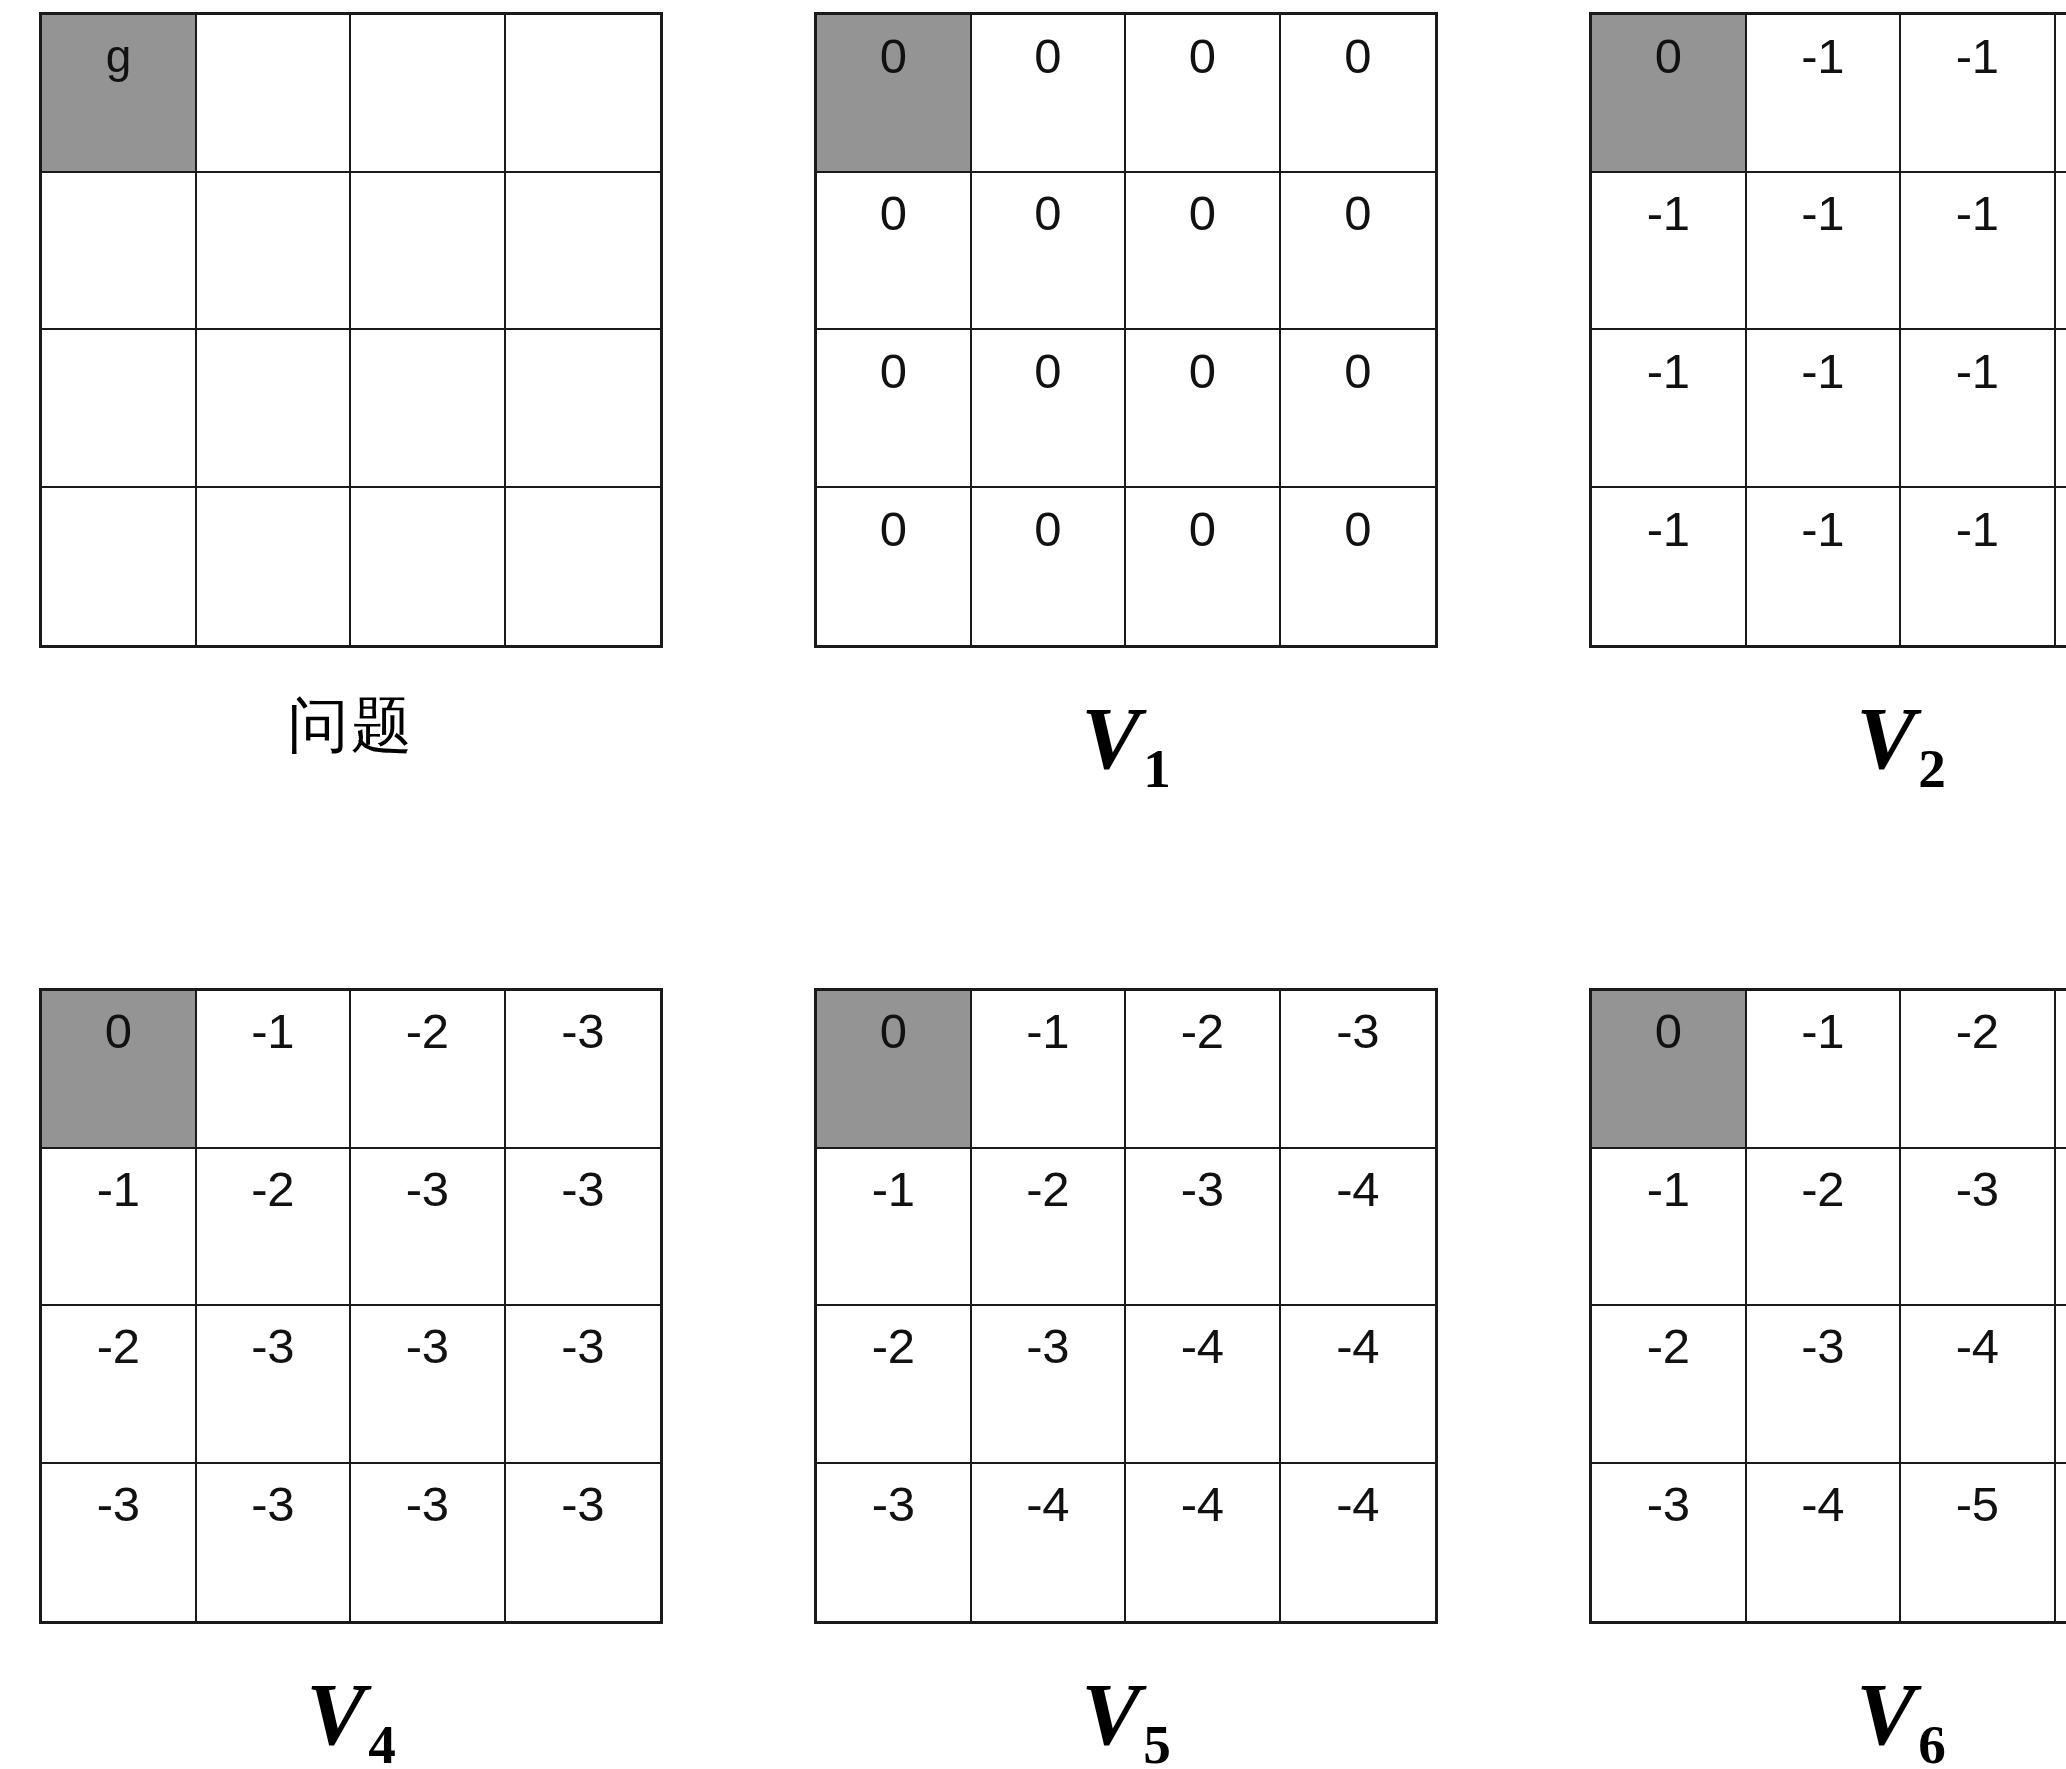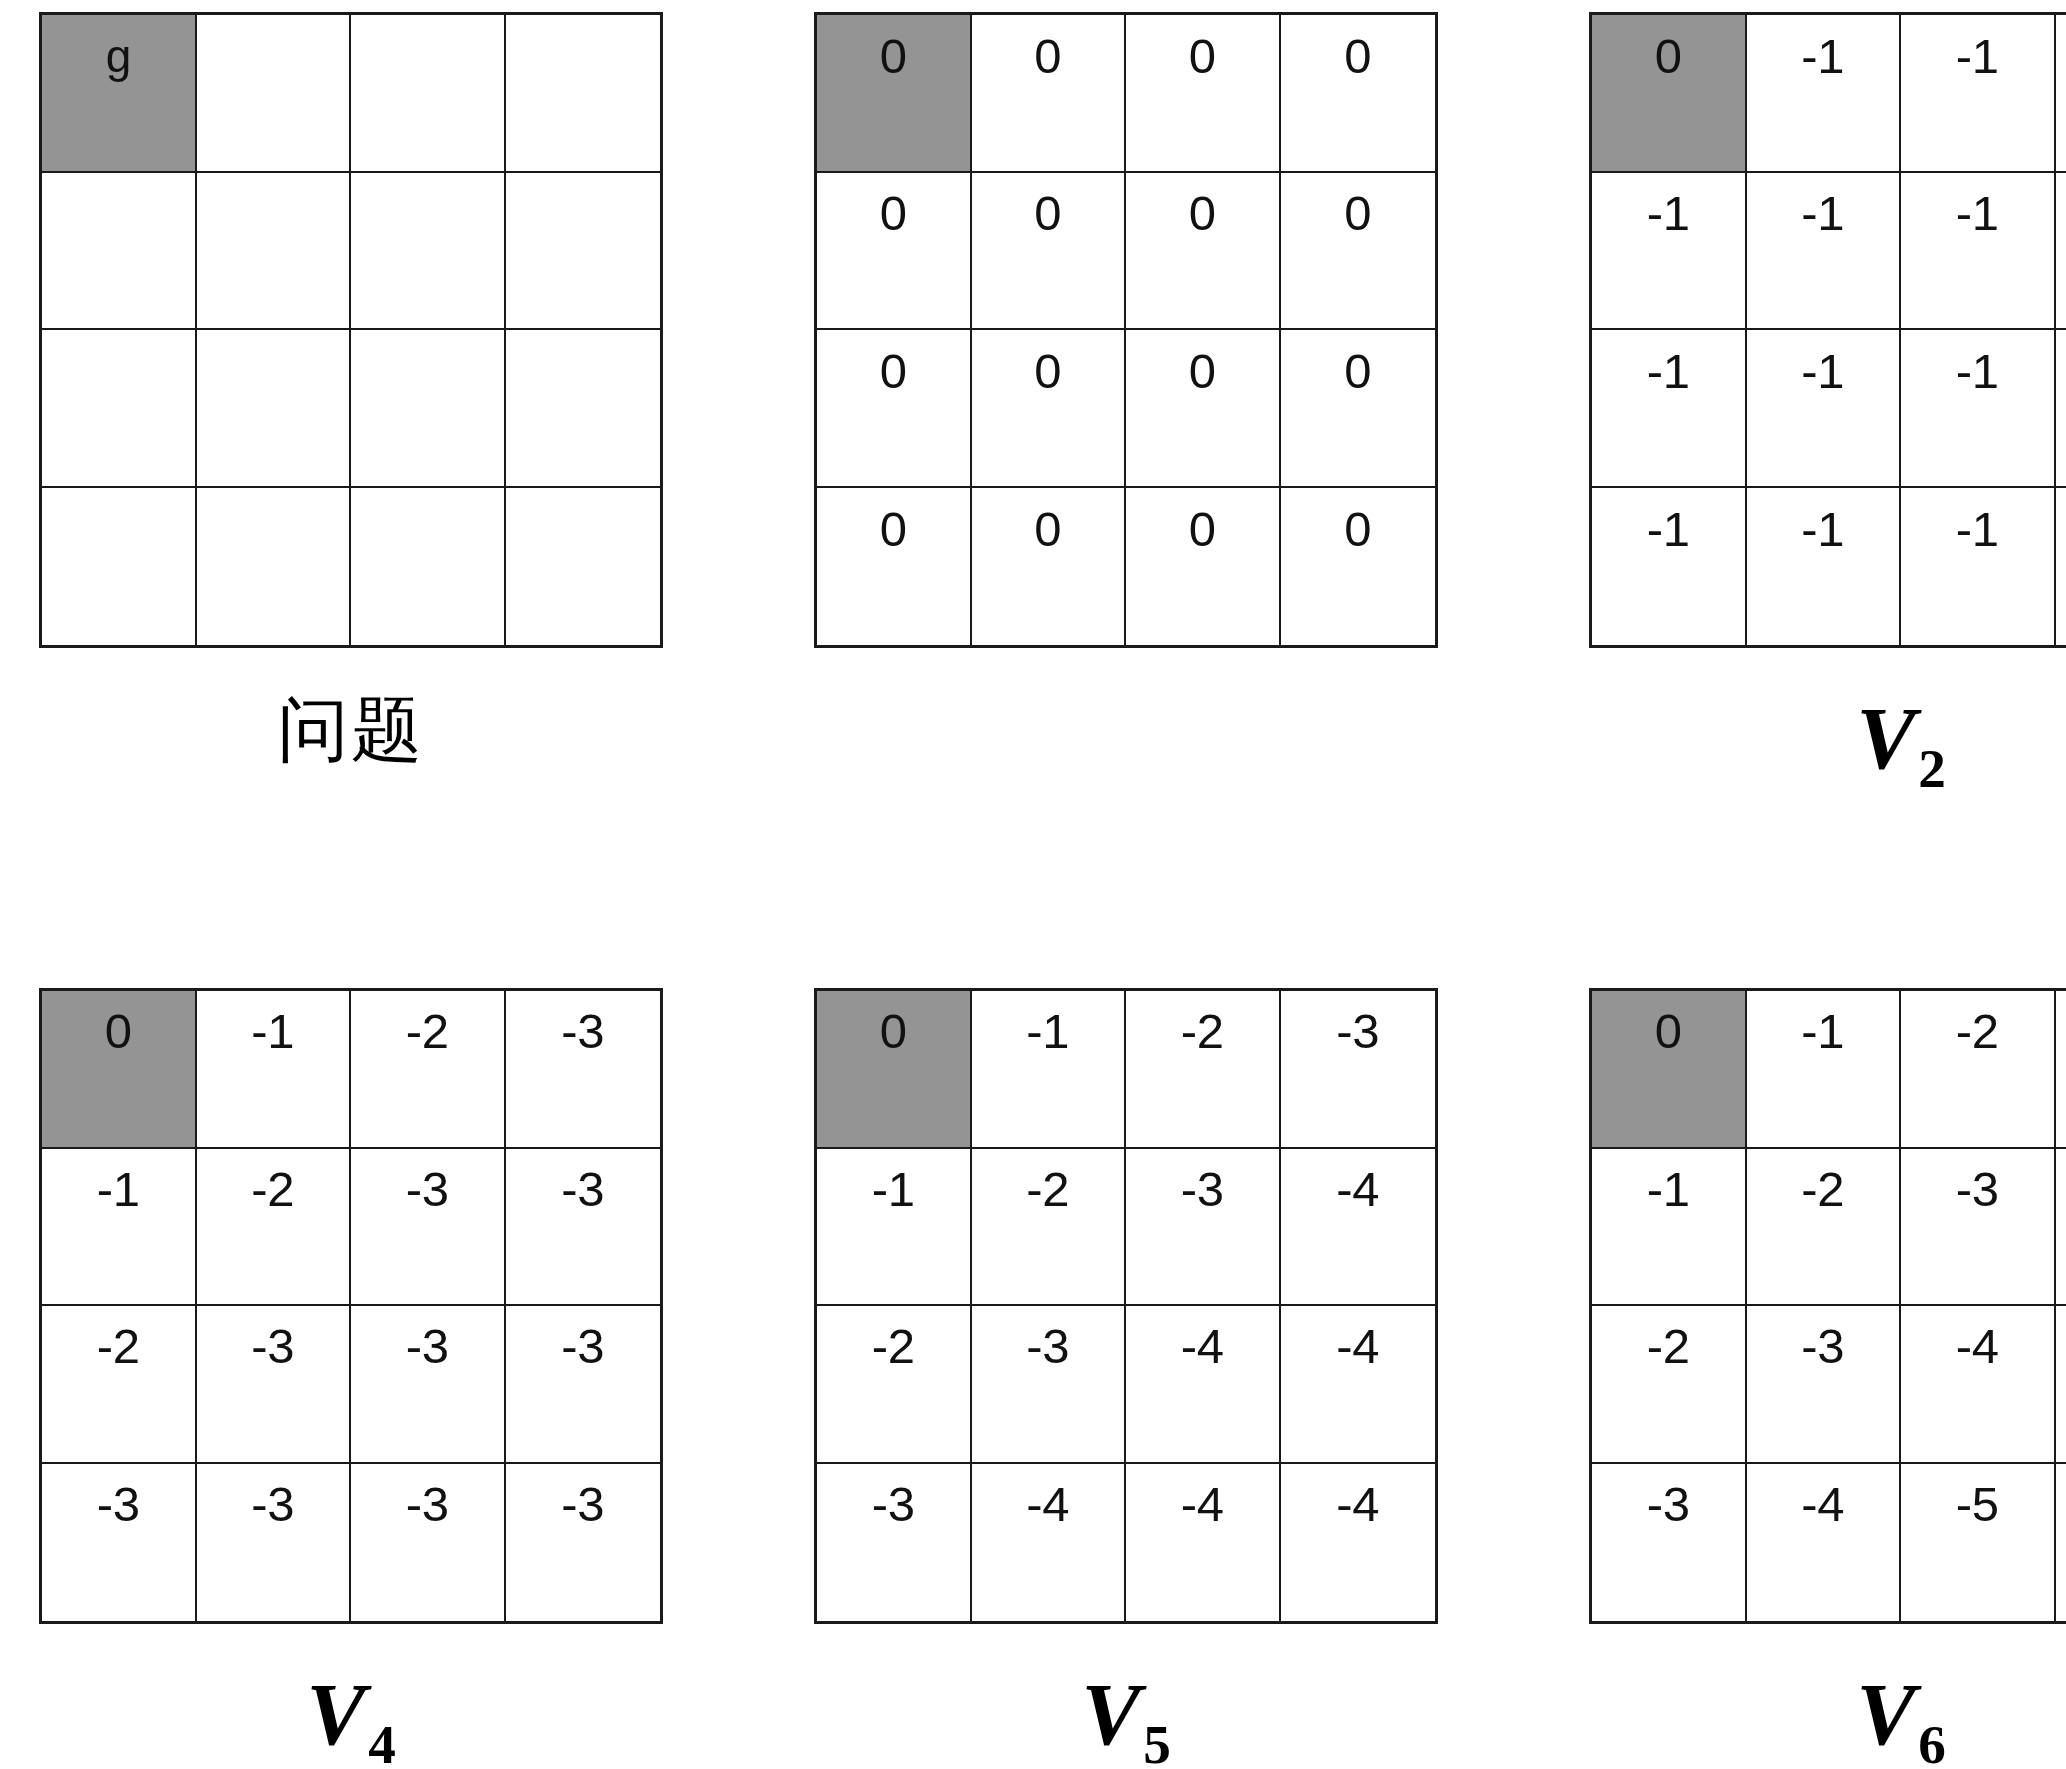--- a/index.html
+++ b/index.html
@@ -94,21 +94,21 @@
     font-style: normal;
     font-weight: bold;
     font-size: 0.62em;
     vertical-align: sub;
     margin-left: 2.5px;
   }
 
   .caption-cjk {
     font-family: "DejaVu Serif", "Liberation Serif", serif;
     font-weight: normal;
-    font-size: 71px;
+    font-size: 61px;
     line-height: 1;
     color: #000000;
     letter-spacing: 2.5px;
   }
 
   
   .pos-r0c0 { left:   39px; top:   12.4px; }
   .pos-r0c1 { left: 814px; top:   12.4px; }
   .pos-r0c2 { left: 1589px; top:   12.4px; }
   .pos-r1c0 { left:   39px; top: 988px; }
@@ -216,20 +216,21 @@
         <div class="cell row-last">
           <span class="cell-value">0</span>
         </div>
         <div class="cell row-last">
           <span class="cell-value">0</span>
         </div>
         <div class="cell col-last row-last">
           <span class="cell-value">0</span>
         </div>
       </div>
+      <div class="caption"><span class="caption-math"><span>V</span><span class="sub">1</span></span></div>
     </div>
     <div class="panel pos-r0c2">
       <div class="grid">
         <div class="cell shaded">
           <span class="cell-value">0</span>
         </div>
         <div class="cell">
           <span class="cell-value">-1</span>
         </div>
         <div class="cell">

